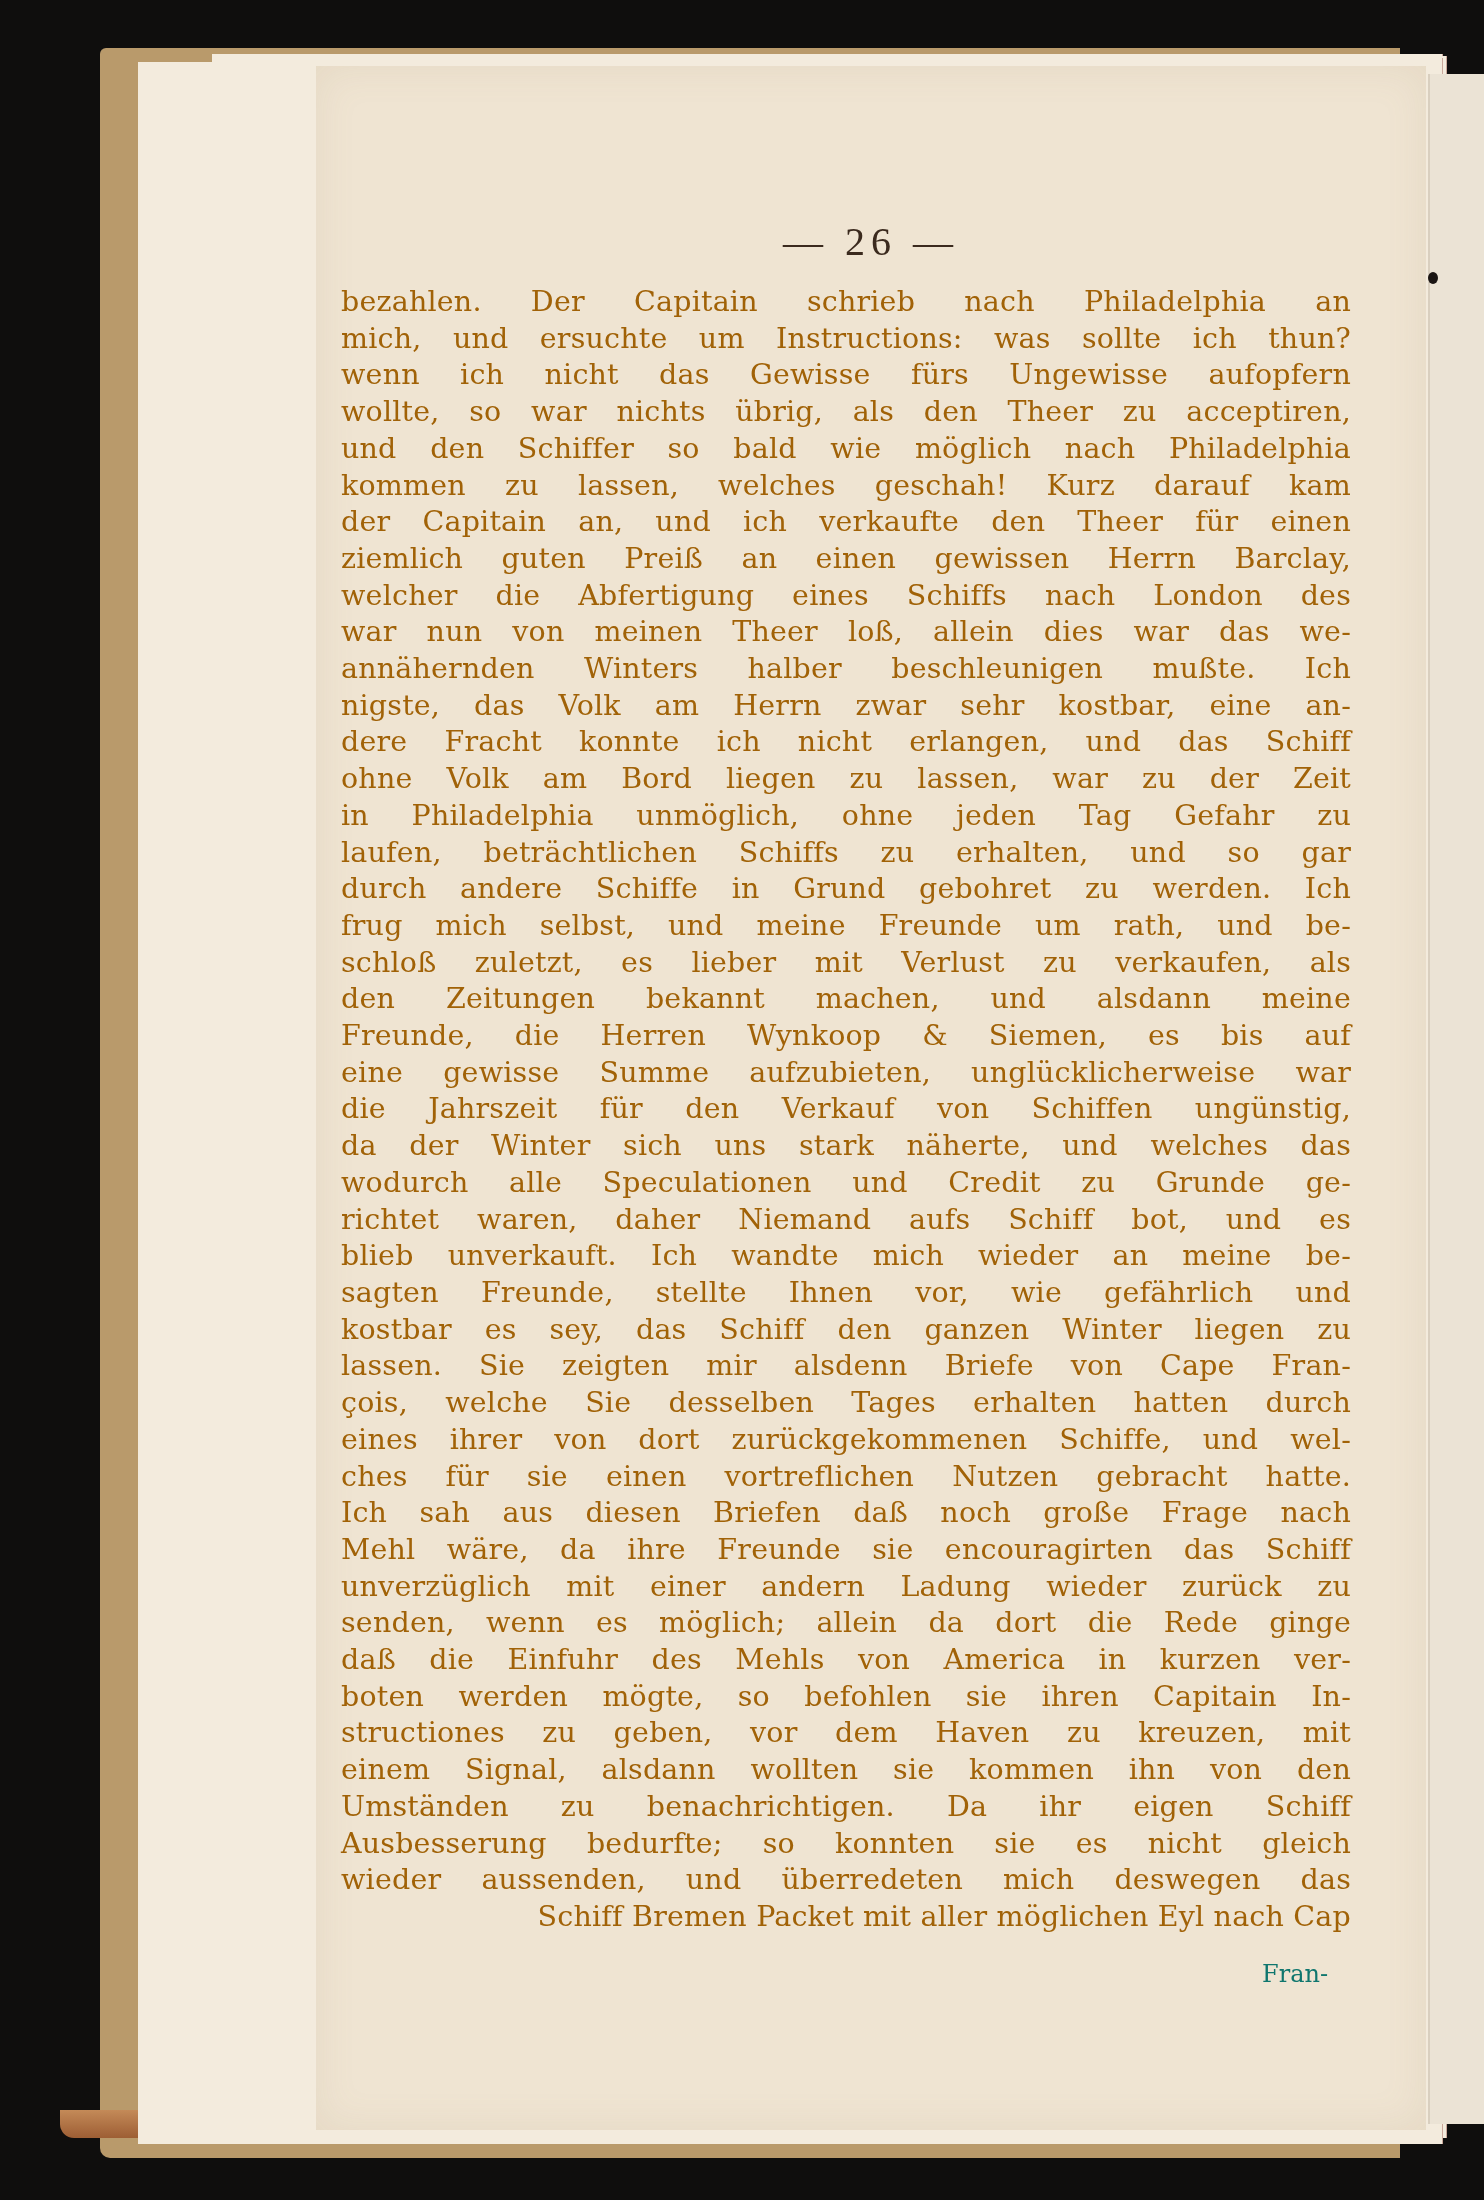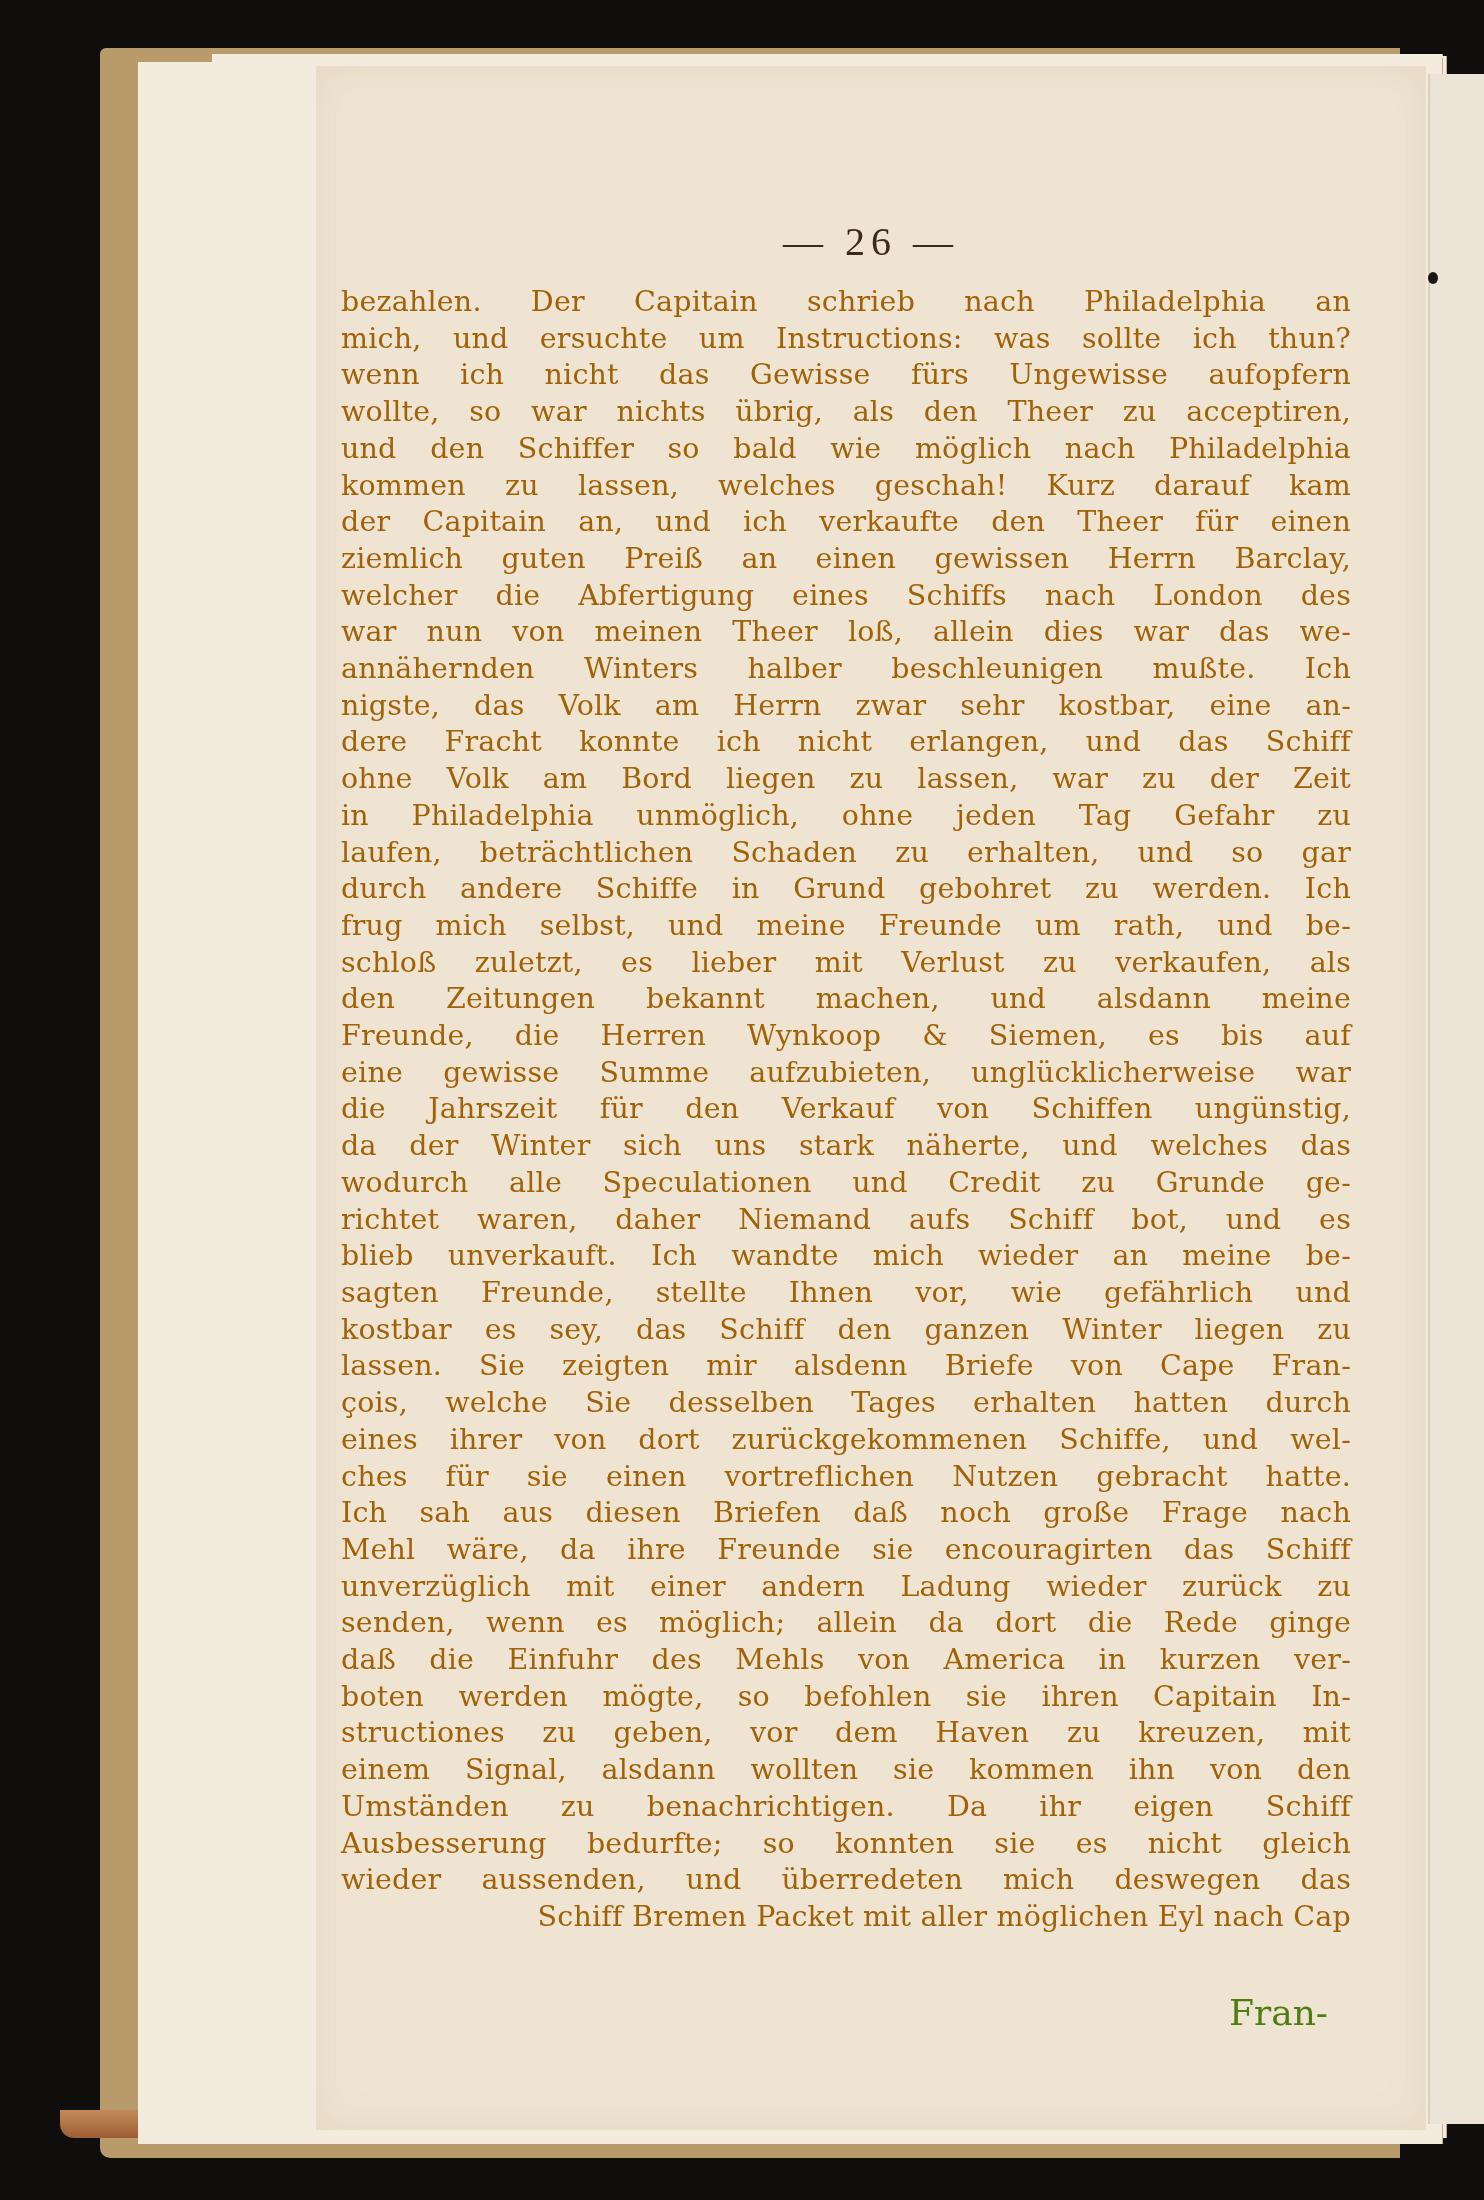--- a/index.html
+++ b/index.html
@@ -55,23 +55,22 @@
     }
     .line {
       display: block;
       white-space: nowrap;
       text-align: justify;
       text-align-last: justify;
     }
     .line.last { text-align-last: right; }
     .catchword {
       position: absolute; right: 98px; top: 1894px;
-      color: #4d7c0f; font-size: 36px;
+      color: #0f766e; font-size: 24px;
       font-family: "DejaVu Serif", serif;
-      margin-top: 32px;
     }
     .tear {
       position: absolute; left: 1428px; top: 272px; width: 10px; height: 12px;
       background: #1a1513; border-radius: 50%;
     }
   </style>
 </head>
 <body>
 
 <div class="cover"></div>
@@ -95,21 +94,21 @@
       <span class="line">kommen zu lassen, welches geschah! Kurz darauf kam</span>
       <span class="line">der Capitain an, und ich verkaufte den Theer für einen</span>
       <span class="line">ziemlich guten Preiß an einen gewissen Herrn Barclay,</span>
       <span class="line">welcher die Abfertigung eines Schiffs nach London des</span>
       <span class="line">war nun von meinen Theer loß, allein dies war das we-</span>
       <span class="line">annähernden Winters halber beschleunigen mußte. Ich</span>
       <span class="line">nigste, das Volk am Herrn zwar sehr kostbar, eine an-</span>
       <span class="line">dere Fracht konnte ich nicht erlangen, und das Schiff</span>
       <span class="line">ohne Volk am Bord liegen zu lassen, war zu der Zeit</span>
       <span class="line">in Philadelphia unmöglich, ohne jeden Tag Gefahr zu</span>
-      <span class="line">laufen, beträchtlichen Schaden zu erhalten, und so gar</span>
+      <span class="line">laufen, beträchtlichen Schiffs zu erhalten, und so gar</span>
       <span class="line">durch andere Schiffe in Grund gebohret zu werden. Ich</span>
       <span class="line">frug mich selbst, und meine Freunde um rath, und be-</span>
       <span class="line">schloß zuletzt, es lieber mit Verlust zu verkaufen, als</span>
       <span class="line">den Zeitungen bekannt machen, und alsdann meine</span>
       <span class="line">Freunde, die Herren Wynkoop &amp; Siemen, es bis auf</span>
       <span class="line">eine gewisse Summe aufzubieten, unglücklicherweise war</span>
       <span class="line">die Jahrszeit für den Verkauf von Schiffen ungünstig,</span>
       <span class="line">da der Winter sich uns stark näherte, und welches das</span>
       <span class="line">wodurch alle Speculationen und Credit zu Grunde ge-</span>
       <span class="line">richtet waren, daher Niemand aufs Schiff bot, und es</span>

